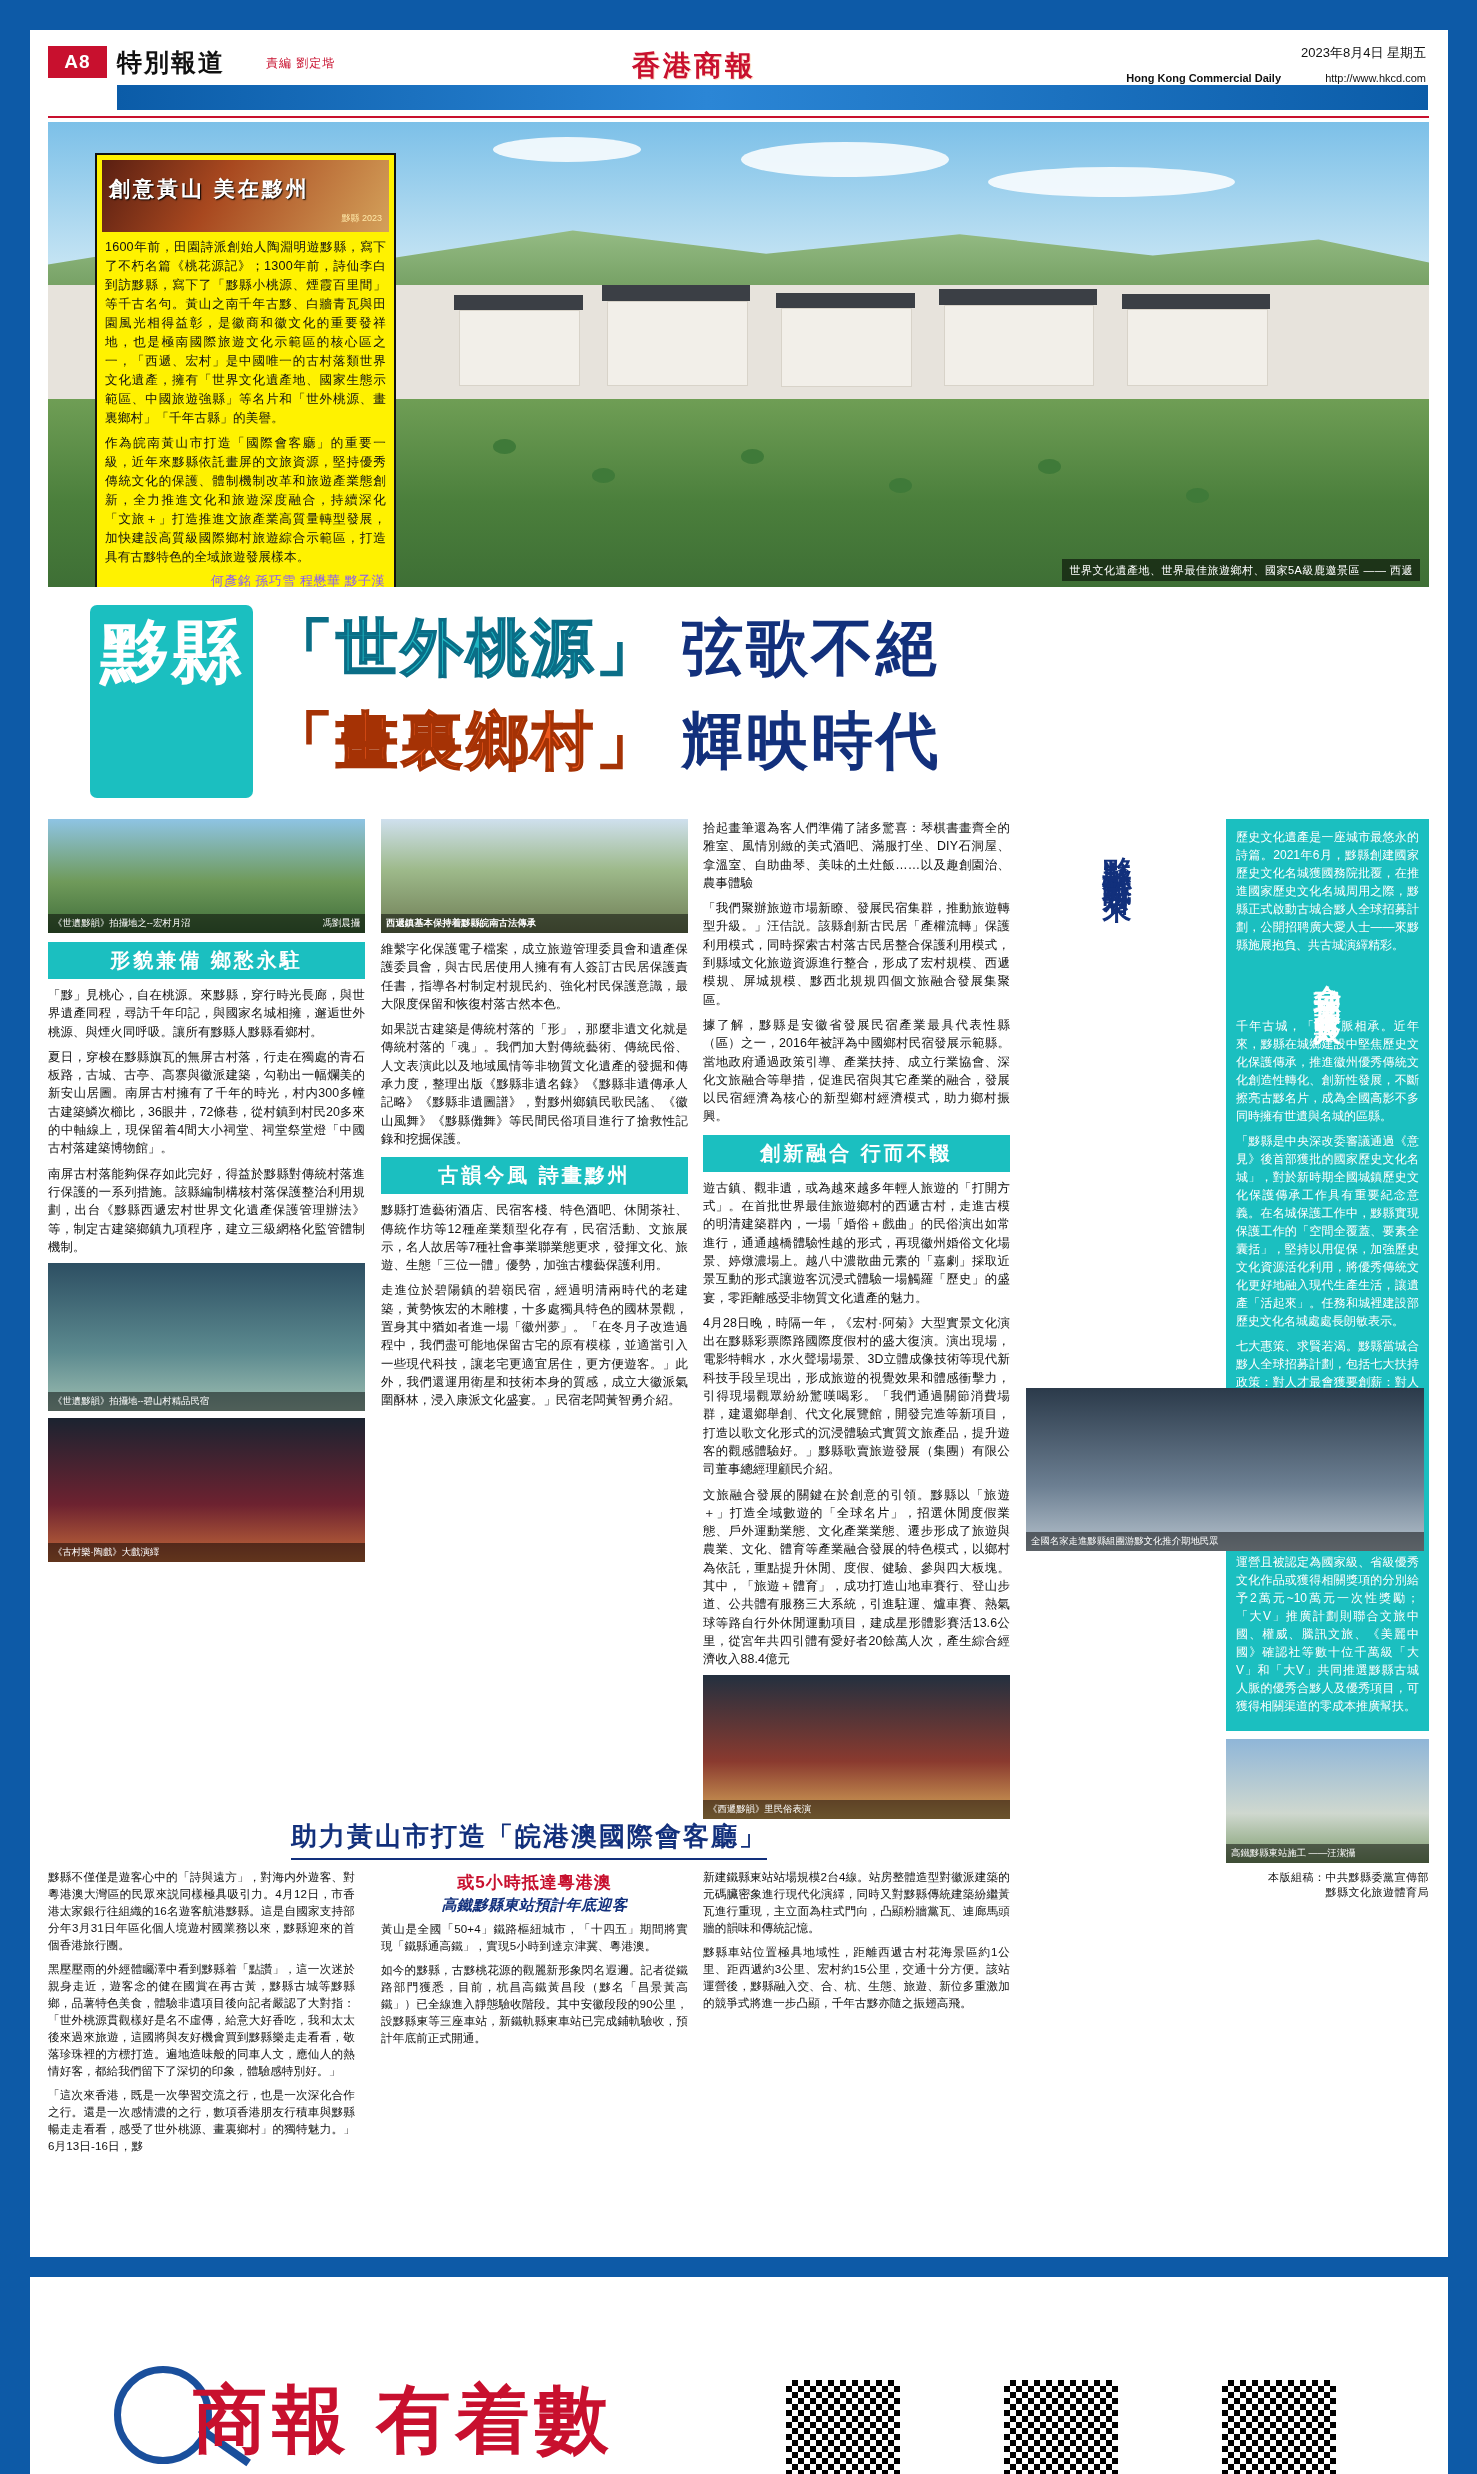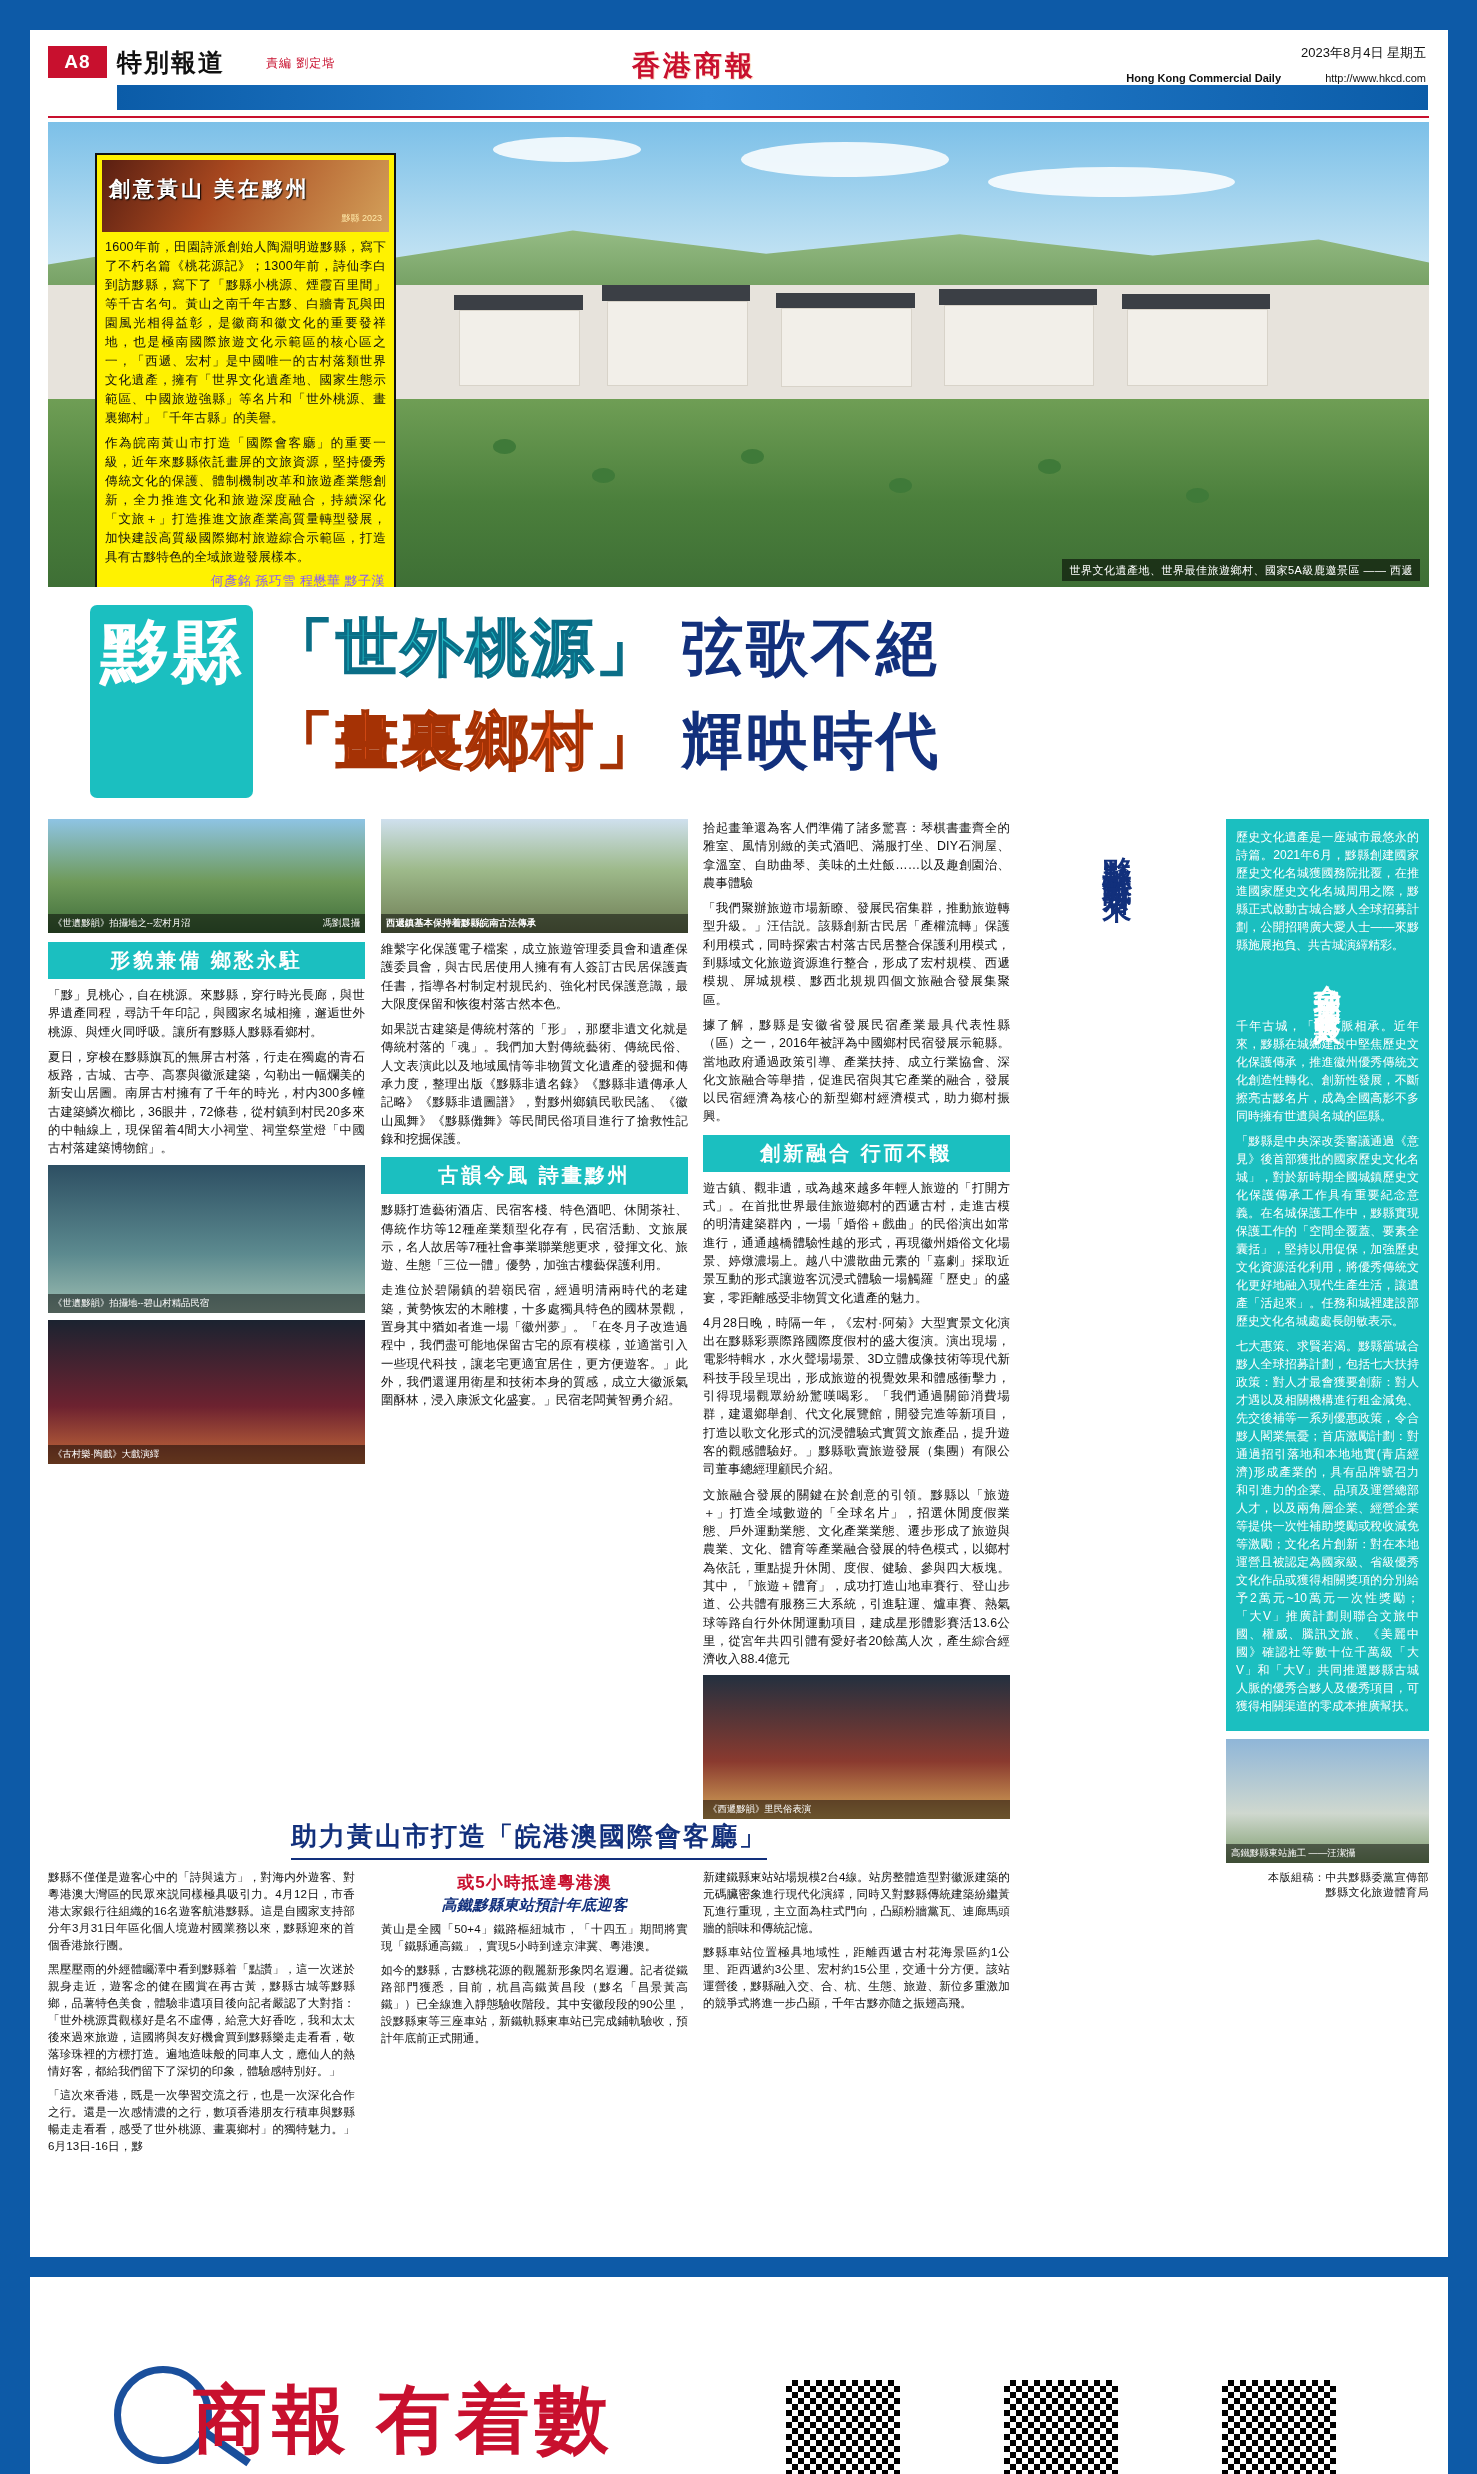--- a/index.html
+++ b/index.html
@@ -167,20 +167,21 @@
       <div class="body">
 
         <div class="col c1">
           <div class="ph" style="height:114px;background:linear-gradient(#8ec4e4,#6f9a5a 55%,#3f6d3a);">
             <div class="cap"><span>《世遺黟韻》拍攝地之--宏村月沼</span>
               <span style="float:right">馮劉晨攝</span></div>
           </div>
           <div class="subhead">形貌兼備 鄉愁永駐</div>
           <div class="para">「黟」見桃心，自在桃源。來黟縣，穿行時光長廊，與世界遺產同程，尋訪千年印記，與國家名城相擁，邂逅世外桃源、與煙火同呼吸。讓所有黟縣人黟縣看鄉村。</div>
           <div class="para">夏日，穿梭在黟縣旗瓦的無屏古村落，行走在獨處的青石板路，古城、古亭、高寨與徽派建築，勾勒出一幅爛美的新安山居圖。南屏古村擁有了千年的時光，村内300多幢古建築鱗次櫛比，36眼井，72條巷，從村鎮到村民20多來的中軸線上，現保留着4間大小祠堂、祠堂祭堂燈「中國古村落建築博物館」。</div>
+          <div class="para">南屏古村落能夠保存如此完好，得益於黟縣對傳統村落進行保護的一系列措施。該縣編制構核村落保護整治利用規劃，出台《黟縣西遞宏村世界文化遺產保護管理辦法》等，制定古建築鄉鎮九項程序，建立三級網格化監管體制機制。</div>
           <div class="para"></div>
           <div class="ph" style="height:148px;margin-top:5px;background:linear-gradient(#2d4f63,#5c8a8f 60%,#9fbfb2);">
             <div class="cap">《世遺黟韻》拍攝地--碧山村精品民宿</div>
           </div>
           <div class="ph" style="height:144px;margin-top:7px;background:linear-gradient(#1b2330,#6d2230 60%,#c46a3a);">
             <div class="cap">《古村樂·陶戲》大戲演繹</div>
           </div>
         </div>
 
         <div class="col c2">
@@ -247,20 +248,23 @@
           <div class="bluehead">高鐵黟縣東站預計年底迎客</div>
           <div class="para sm">黃山是全國「50+4」鐵路樞紐城市，「十四五」期間將實現「鐵縣通高鐵」，實現5小時到達京津冀、粵港澳。</div>
           <div class="para sm">如今的黟縣，古黟桃花源的觀麗新形象閃名遐邇。記者從鐵路部門獲悉，目前，杭昌高鐵黃昌段（黟名「昌景黃高鐵」）已全線進入靜態驗收階段。其中安徽段段的90公里，設黟縣東等三座車站，新鐵軌縣東車站已完成鋪軌驗收，預計年底前正式開通。</div>
         </div>
 
         <div style="position:absolute;left:655px;top:1049px;width:307px;">
           <div class="para sm">新建鐵縣東站站場規模2台4線。站房整體造型對徽派建築的元碼臟密象進行現代化演繹，同時又對黟縣傳統建築紛繼黃瓦進行重現，主立面為柱式門向，凸顯粉牆黨瓦、連廊馬頭牆的韻味和傳統記憶。</div>
           <div class="para sm">黟縣車站位置極具地域性，距離西遞古村花海景區約1公里、距西遞約3公里、宏村約15公里，交通十分方便。該站運營後，黟縣融入交、合、杭、生態、旅遊、新位多重激加的競爭式將進一步凸顯，千年古黟亦隨之振翅高飛。</div>
         </div>
 
+        <div class="ph" style="position:absolute;left:978px;top:569px;width:398px;height:163px;background:linear-gradient(#2b3a4a,#6c7f92 60%,#b8c4ce);">
+          <div class="cap">全國名家走進黟縣組團游黟文化推介期地民眾</div>
+        </div>
       </div>
 
     </div>
   </div>
 
   <div class="footer">
     <div class="fglass"></div>
     <div class="fbrand">商報 有着數</div>
 
     <div class="qr" style="left:752px;top:99px;"></div>

